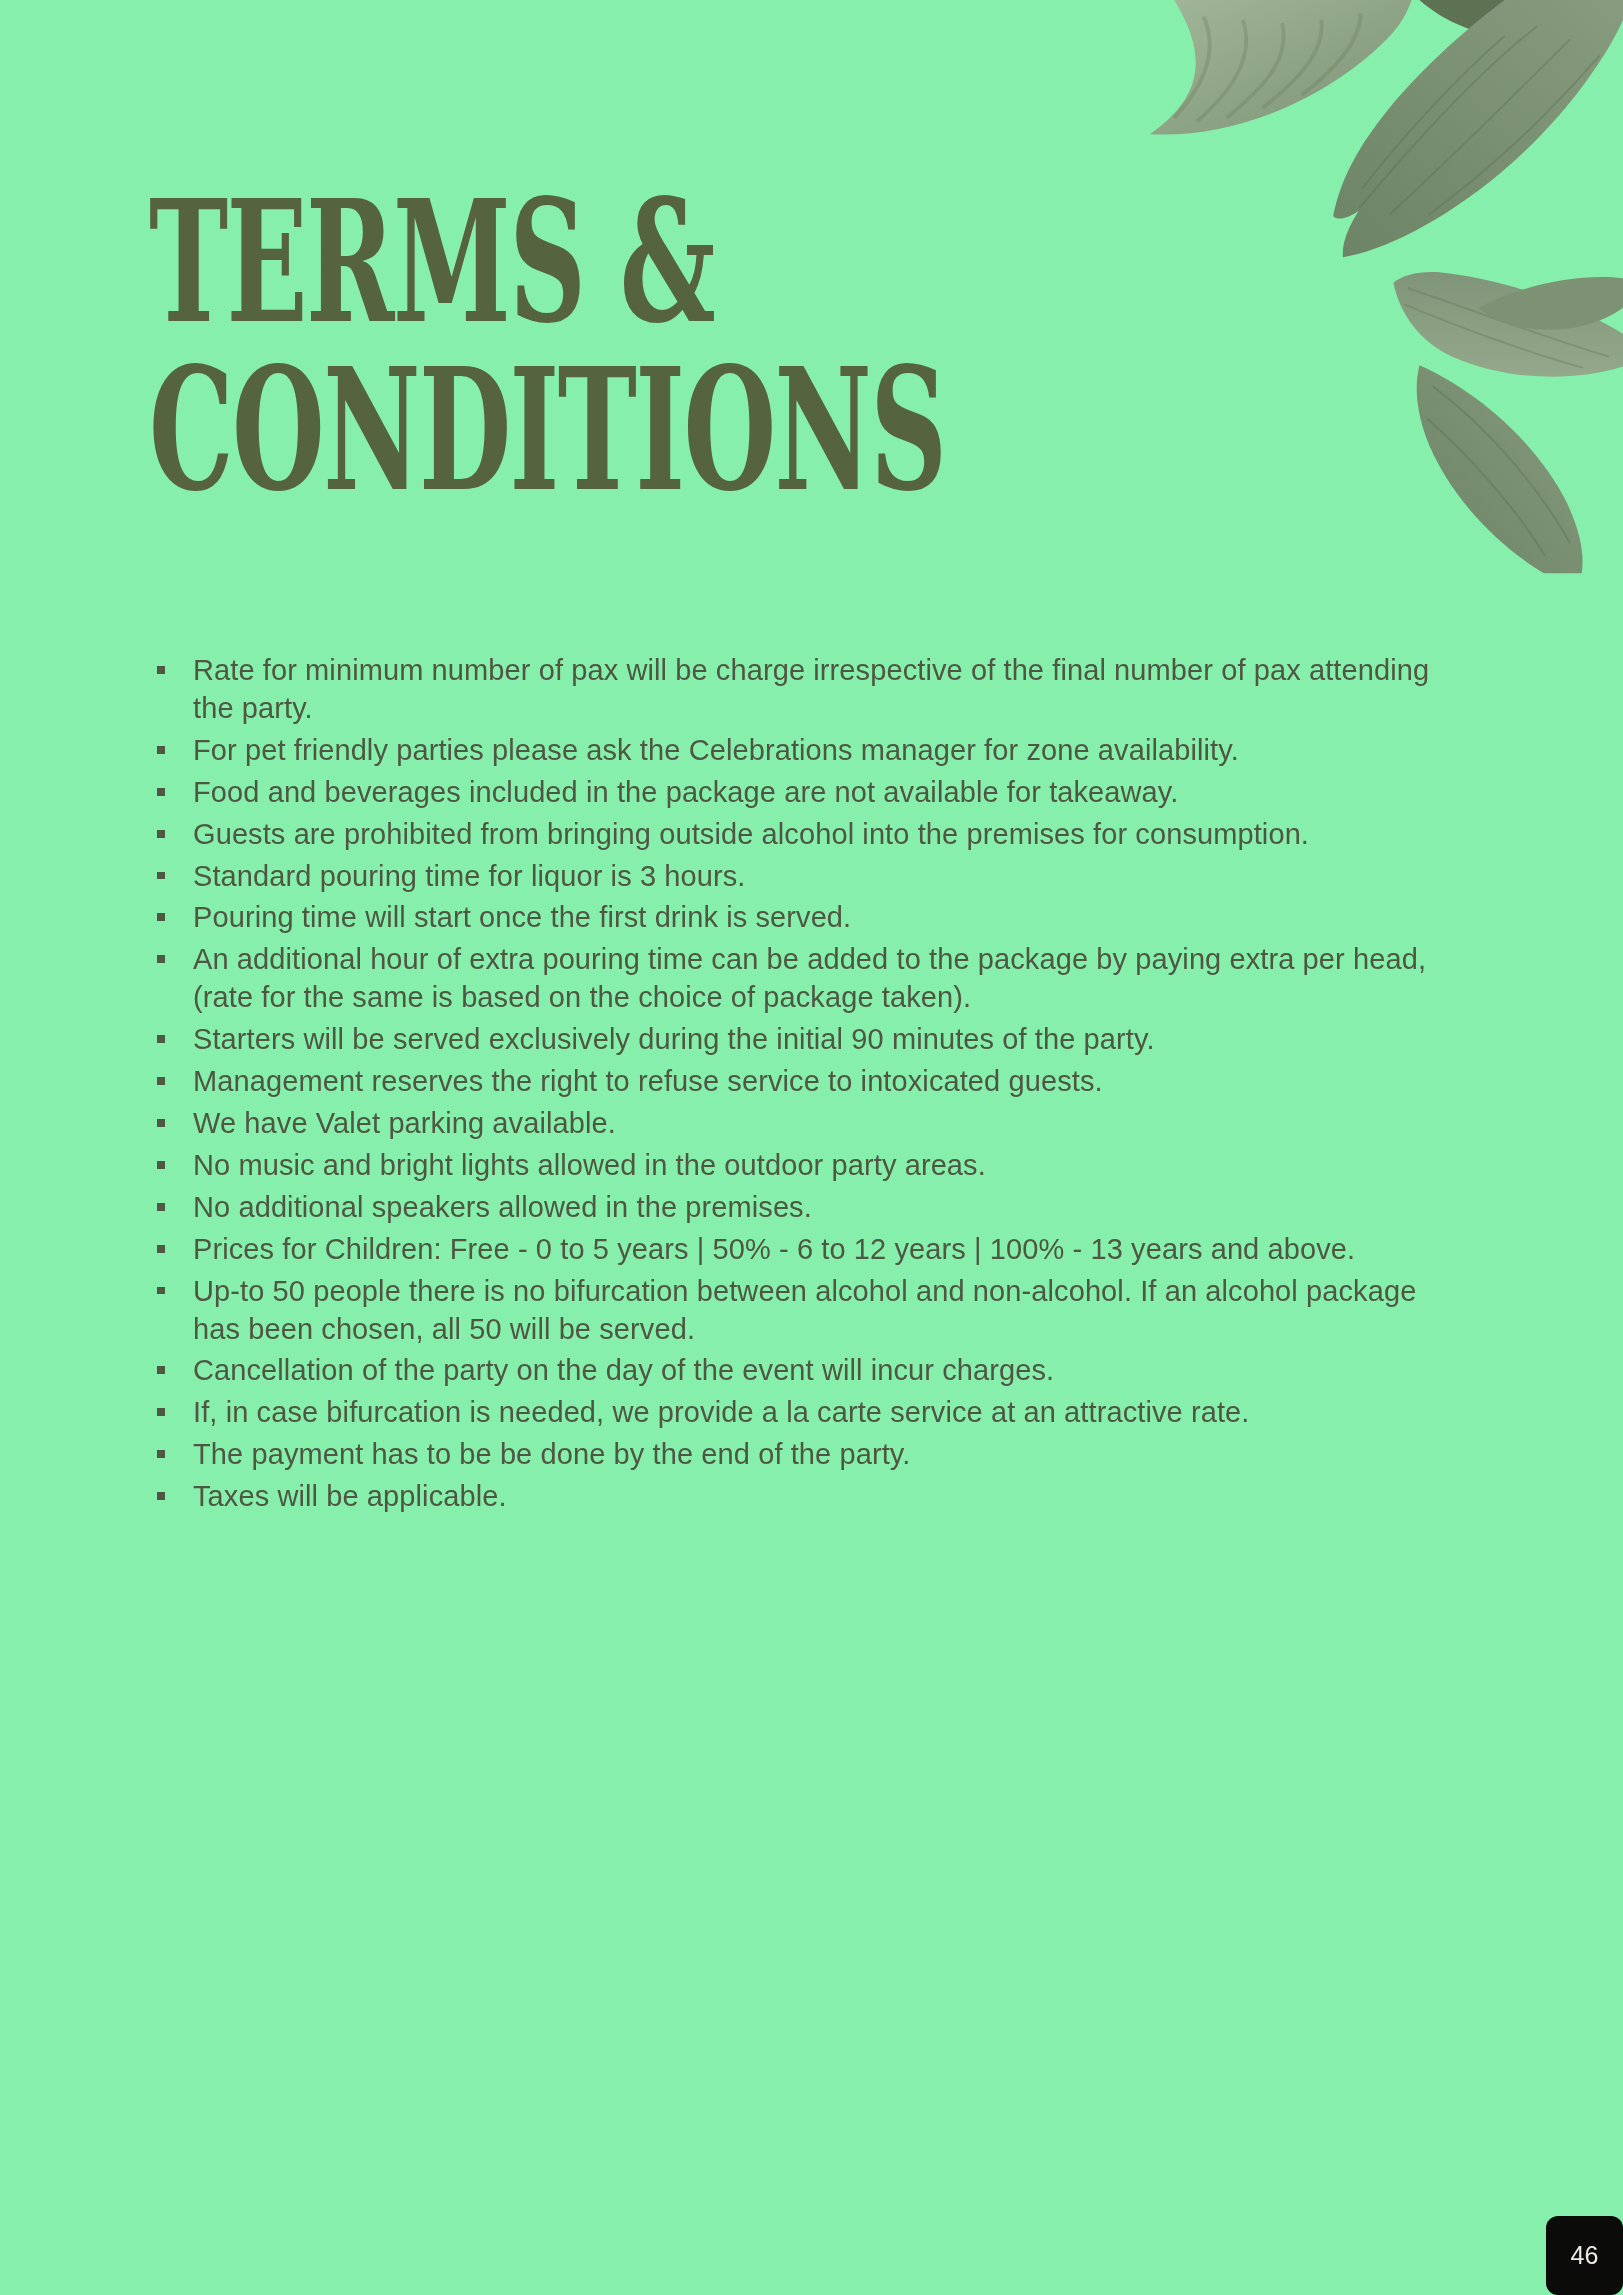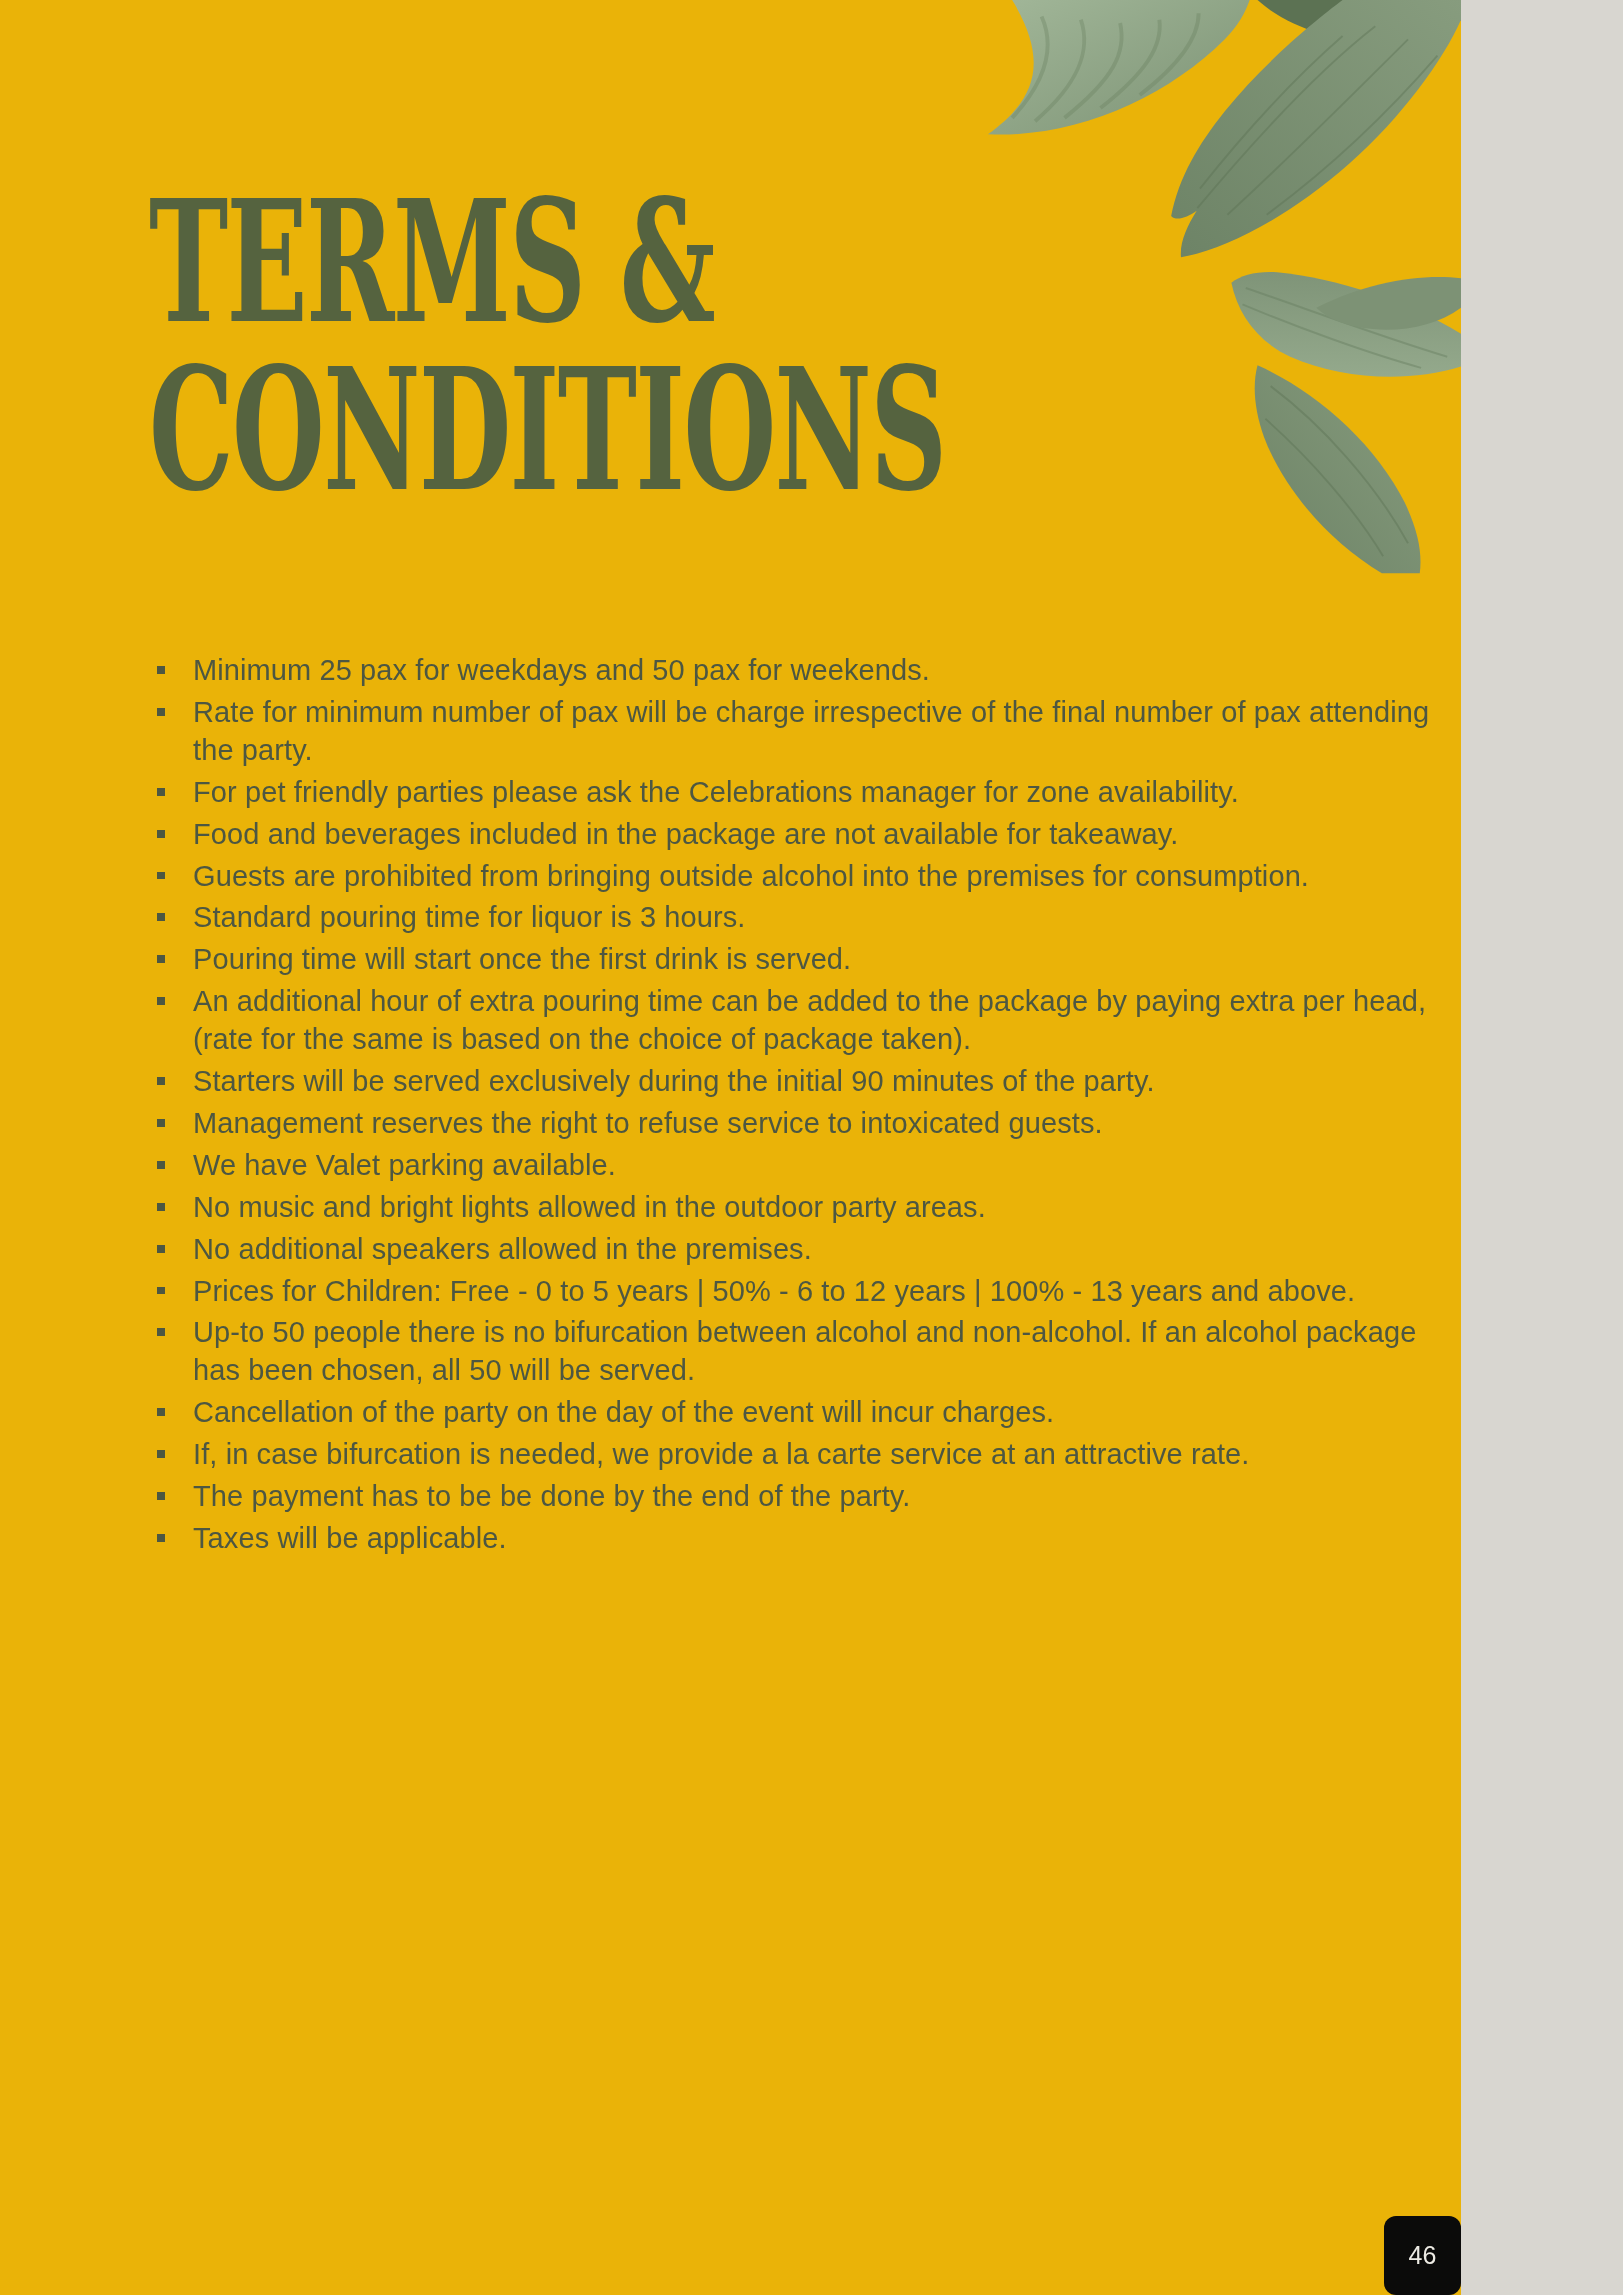--- a/index.html
+++ b/index.html
@@ -1,21 +1,21 @@
 <!DOCTYPE html>
 <html style="font-size:10.5px"><head>
 <meta charset="utf-8">
 <style>
   html,body { margin:0; padding:0; }
   body { background:#d8d6d0; }
   .page {
     position: relative;
-    width: 1461px;
+    width: 1623px;
     height: 2295px;
-    background: #eab308;
+    background: #86efac;
     overflow: hidden;
     font-family: "Liberation Sans", sans-serif;
   }
 
   
   .leaves {
     position: absolute;
     top: 0;
     right: 0;
     width: 511px;
@@ -137,21 +137,20 @@
       <path d="M482,640 C550,700 620,780 662,850"></path>
     </g>
   </svg>
 
   <h1 class="title">
     <div>TERMS &amp;</div>
     <div>CONDITIONS</div>
   </h1>
 
   <ul class="terms">
-      <li><span class="bullet"></span><span>Minimum 25 pax for weekdays and 50 pax for weekends.</span></li>
       <li><span class="bullet"></span><span>Rate for minimum number of pax will be charge irrespective of the final number of pax attending the party.</span></li>
       <li><span class="bullet"></span><span>For pet friendly parties please ask the Celebrations manager for zone availability.</span></li>
       <li><span class="bullet"></span><span>Food and beverages included in the package are not available for takeaway.</span></li>
       <li><span class="bullet"></span><span>Guests are prohibited from bringing outside alcohol into the premises for consumption.</span></li>
       <li><span class="bullet"></span><span>Standard pouring time for liquor is 3 hours.</span></li>
       <li><span class="bullet"></span><span>Pouring time will start once the first drink is served.</span></li>
       <li><span class="bullet"></span><span>An additional hour of extra pouring time can be added to the package by paying extra per head, (rate for the same is based on the choice of package taken).</span></li>
       <li><span class="bullet"></span><span>Starters will be served exclusively during the initial 90 minutes of the party.</span></li>
       <li><span class="bullet"></span><span>Management reserves the right to refuse service to intoxicated guests.</span></li>
       <li><span class="bullet"></span></li>

